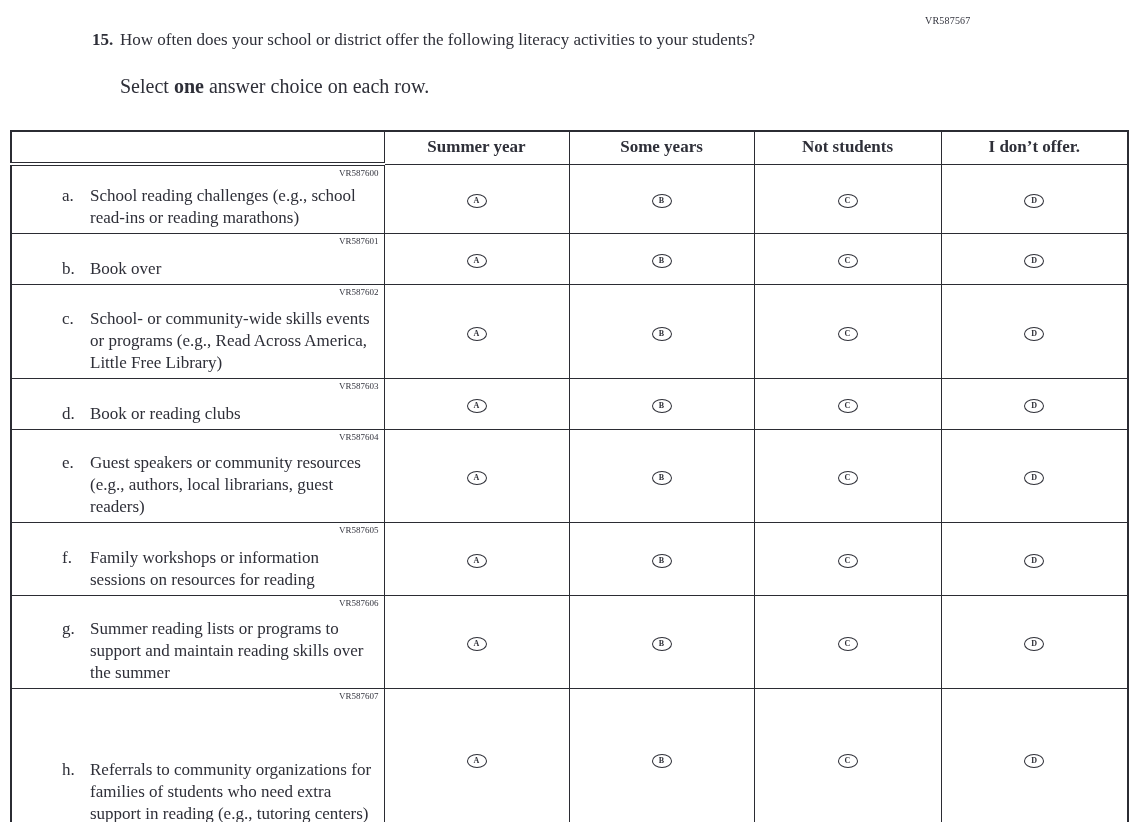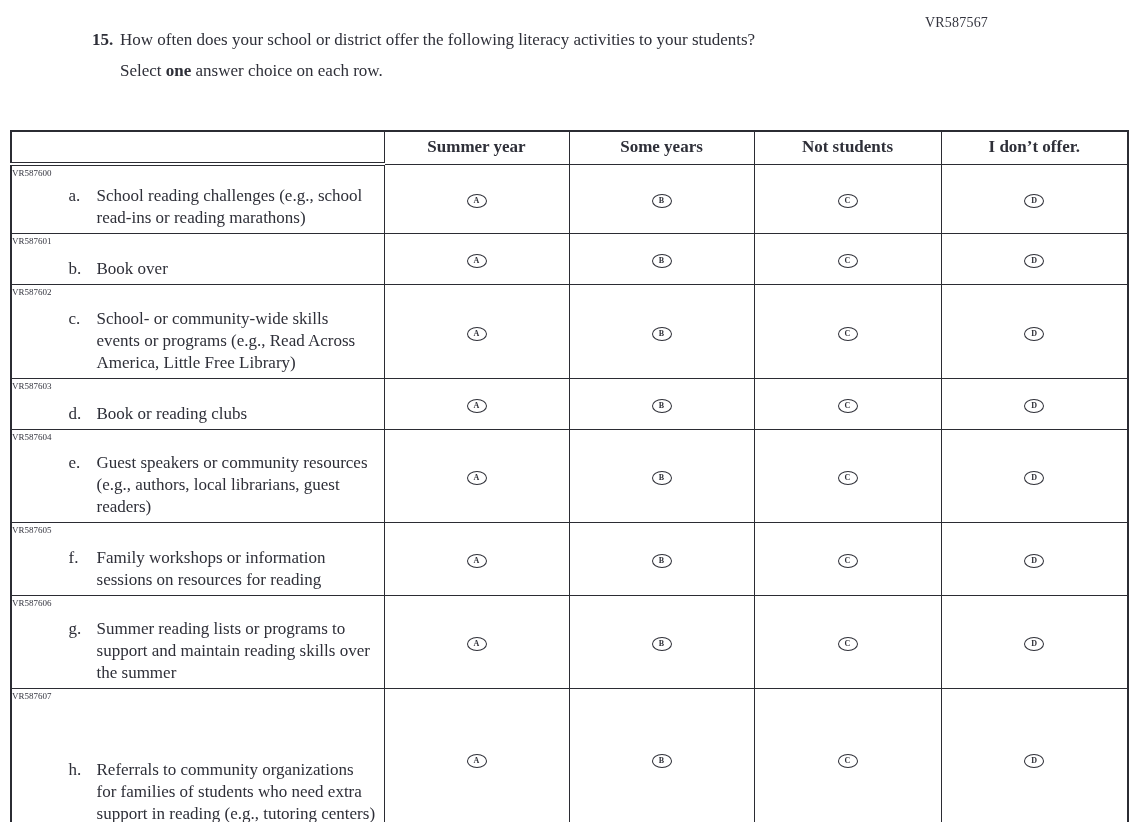--- a/index.html
+++ b/index.html
@@ -1,38 +1,38 @@
 <!DOCTYPE html>
 <html><head>
 <meta charset="utf-8">
 <style>
   * { margin:0; padding:0; box-sizing:border-box; }
   html,body { width:1139px; height:822px; background:#ffffff; font-family:"Liberation Serif","DejaVu Serif",serif; color:#2e2f38; }
   body { position:relative; overflow:hidden; }
 
   
-  .form-code { position:absolute; top:15px; left:925px; font-size:14px; letter-spacing:0.2px; color:#33343e; }
+  .form-code { position:absolute; top:15px; left:925px; font-size:10px; letter-spacing:0.2px; color:#33343e; }
 
   
   .question-block { position:absolute; top:28px; left:92px; width:790px; }
   .q-row { display:flex; }
   .q-number { width:28px; font-weight:bold; font-size:17px; line-height:24px; flex:0 0 28px; }
   .q-text { font-size:17px; line-height:24px; max-width:730px; }
-  .instruction { margin-top:7px; padding-left:28px; font-size:17px; line-height:24px; }
+  .instruction { margin-top:22px; padding-left:28px; font-size:20px; line-height:24px; }
   .instruction b { font-weight:bold; }
 
   
   table.survey { position:absolute; top:130px; left:10px; width:1117px; border-collapse:collapse; table-layout:fixed; }
   table.survey, table.survey th, table.survey td { border:1.6px solid #2b2c33; }
   table.survey { border-width:2px; }
   thead th { height:33px; font-size:17px; font-weight:bold; text-align:center; vertical-align:middle; border-bottom:4px double #2b2c33; padding:2px 0 4px 0; }
   thead th.label-col { border-bottom:4px double #2b2c33; }
 
   td.label-cell { vertical-align:top; padding:0; }
-  .label-inner { display:flex; flex-direction:row; height:100%; }
+  .label-inner { display:flex; flex-direction:column; height:100%;margin-left:38px; }
   .vr-code { text-align:right; font-size:9px; line-height:11px; padding:2px 5px 0 0; color:#33343e; }
   .item-label { flex:1; display:flex; align-items:flex-end; font-size:17px; line-height:22px; padding:1px 8px 4px 12px; }
   .item-label .inner { padding-left:28px; text-indent:-28px; }
   .item-label .ltr { display:inline-block; width:28px; text-indent:0; }
 
   td.choice-cell { text-align:center; vertical-align:middle; cursor:pointer; }
   .bubble { display:inline-flex; align-items:center; justify-content:center; width:20px; height:14px; border:1.4px solid #2f3038; border-radius:50%; }
   .bubble-letter { font-size:8px; line-height:8px; font-weight:bold; color:#2f3038; }
 
   

